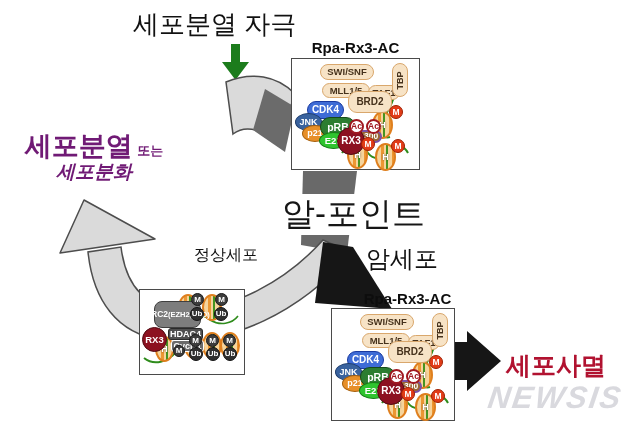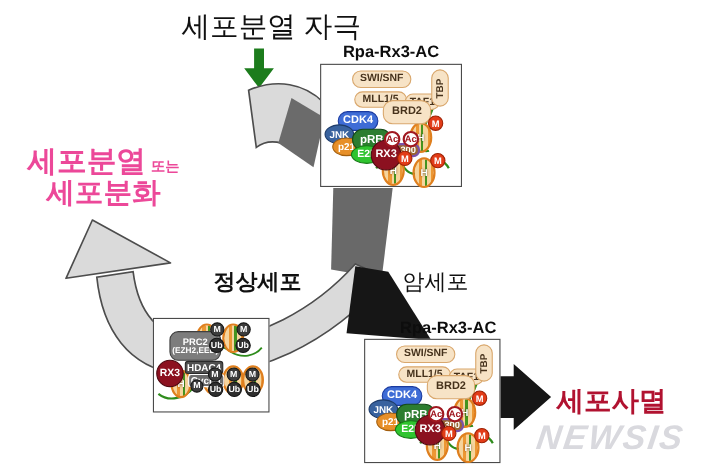--- a/index.html
+++ b/index.html
@@ -17,21 +17,21 @@
        background:repeating-linear-gradient(90deg,#f6d49c 0px,#f6d49c 4px,#ec9733 4px,#ec9733 7px,
                   #f6d49c 7px,#f6d49c 9px,#45941f 9px,#45941f 11px);}
   .nuc span{position:absolute;left:0;right:0;top:50%;transform:translateY(-50%);text-align:center;
             color:#fff;font-weight:700;font-size:9px;text-shadow:0 0 2px rgba(60,30,0,.8);}
   .bM{background:#e23c18;border:1.5px solid #9e2104;border-radius:50%;font-size:8.5px;}
   .bMd{background:#3c3c3c;border:1.5px solid #191919;border-radius:50%;font-size:8px;}
   .bUb{background:#2f2f2f;border:1.5px solid #141414;border-radius:50%;font-size:8px;}
   .bAc{background:#fff;border:2px solid #a01820;color:#a01820;border-radius:50%;font-size:8.5px;}
   .dna{position:absolute;left:0;top:0;z-index:0;}
   .vtext{transform:rotate(-90deg);display:block;}
-  .outcome-left{color:#ec4899;font-weight:700;text-align:center;}
+  .outcome-left{color:#701a75;font-weight:700;text-align:center;}
   .center-label{font-size:33px;color:#161616;background:#fff;padding:2px 6px;}
   .apoptosis{font-weight:700;font-size:25px;color:#b11230;}
   .watermark{font-style:italic;font-weight:700;font-size:31px;color:#d9d9de;
              letter-spacing:2px;transform:skewX(-8deg);z-index:4;}
 </style>
 </head>
 <body>
 
 <div class="stage">
 
@@ -39,33 +39,34 @@
     <polygon points="231,44 240,44 240,62 249,62 235.5,80 222,62 231,62" fill="#1c7c1c"></polygon>
     <path d="M 226,82 C 252,71 277,76 294,93 L 282,148 C 265,129 246,124 233,134 Z" fill="#dadada" stroke="#4d4d4d" stroke-width="1.5"></path>
     <path d="M 265,89 L 295,107 L 285,152 L 253,130 Z" fill="#6b6b6b"></path>
     <path d="M 303,171 L 357,171 L 347,253 L 301,245 Z" fill="#696969"></path>
     <path d="M 352,253 C 300,312 232,346 162,340 C 117,334 93,300 88,252 L 121,247 C 126,287 146,306 176,309 C 232,313 288,279 323,240 Z" fill="#dadada" stroke="#4d4d4d" stroke-width="1.5"></path>
     <path d="M 84,200 L 60,253 L 155,239 Z" stroke-linejoin="round" fill="#dadada" stroke="#4d4d4d" stroke-width="1.5"></path>
     <path d="M 323,242 L 353,247 L 392,309 L 315,303 Z" fill="#161616"></path>
     <path d="M 452,342 L 467,342 L 467,331 L 501,361 L 467,391 L 467,380 L 452,380 Z" fill="#161616"></path>
   </svg>
 
-  <div class="txt" style="left:133px;top:10px;font-size:26px;margin-left:32px;">세포분열 자극</div>
+  <div class="txt" style="left:133px;top:10px;font-size:26px;">세포분열 자극</div>
 
   <div class="txt outcome-left" style="left:10px;top:131px;width:168px;">
     <div>
       <span style="font-size:27px;">세포분열</span>
       <span style="font-size:13px;">또는</span>
     </div>
-    <div style="font-size:26px;">세포분화</div>
+    <div style="font-size:19px;font-style:italic;">세포분화</div>
   </div>
 
+  <div class="txt center-label" style="left:276px;top:194px;">알-포인트</div>
 
-  <div class="txt" style="left:194px;top:246px;font-size:20px;font-weight:bold;">정상세포</div>
-  <div class="txt" style="left:366px;top:246px;font-size:20px;">암세포</div>
+  <div class="txt" style="left:194px;top:246px;font-size:16px;">정상세포</div>
+  <div class="txt" style="left:366px;top:246px;font-size:24px;">암세포</div>
 
   <div class="txt apoptosis" style="left:506px;top:351px;">세포사멸</div>
 
   <div class="txt watermark" style="left:488px;top:381px;">NEWSIS</div>
 
   <div class="boxlabel" style="left:291px;top:39px;width:129px;">Rpa-Rx3-AC</div>
   <div class="cbox" style="left:291px;top:58px;width:129px;height:112px;">
     <svg class="dna" width="129" height="112" viewBox="0 0 129 112">
       <path d="M 108,18 C 102,40 98,52 88,62 C 78,74 92,80 98,78" fill="none" stroke="#2f8c1c" stroke-width="2"></path>
       <path d="M 50,94 C 58,82 70,84 76,94 C 82,102 94,100 98,92 C 102,84 112,86 116,94" fill="none" stroke="#2f8c1c" stroke-width="2"></path>
@@ -142,21 +143,21 @@
       <path d="M 36,30 C 46,22 60,22 70,30 C 80,36 92,34 98,26" fill="none" stroke="#2f8c1c" stroke-width="1.6"></path>
     </svg>
     <div class="nuc" style="left:38px;top:4px;width:20px;height:27px;"></div>
     <div class="nuc" style="left:62px;top:4px;width:20px;height:27px;"></div>
     <div class="nuc" style="left:15px;top:46px;width:19px;height:26px;">
       <span>H</span>
       </div>
     <div class="nuc" style="left:44px;top:42px;width:20px;height:27px;"></div>
     <div class="nuc" style="left:62px;top:42px;width:20px;height:27px;"></div>
     <div class="nuc" style="left:80px;top:42px;width:20px;height:27px;"></div>
-    <div class="blob" style="left:14px;top:11px;width:47px;height:27px;background:#7d7d7d;border:1.5px solid #3f3f3f;border-radius:8px;flex-direction:column;">
+    <div class="blob" style="left:14px;top:11px;width:47px;height:27px;background:#7d7d7d;border:1.5px solid #3f3f3f;border-radius:8px;flex-direction:row;">
       <span style="font-size:8.5px;">PRC2</span>
       <span style="font-size:7.5px;">(EZH2,EED)</span>
     </div>
     <div class="blob" style="left:28px;top:38px;width:35px;height:12px;font-size:9px;background:#4f4f4f;border:1.5px solid #2a2a2a;border-radius:3px;">HDAC4</div>
     <div class="blob" style="left:31px;top:50px;width:33px;height:12px;font-size:9px;background:#6b6b6b;border:1.5px solid #ffffff;border-radius:3px;">CycD1</div>
     <div class="blob ell" style="left:2px;top:37px;width:25px;height:25px;font-size:9.5px;background:#8c1120;border:1.5px solid #4f0a12;">RX3</div>
     <div class="blob bMd" style="left:51px;top:3px;width:13px;height:13px;">M</div>
     <div class="blob bMd" style="left:75px;top:3px;width:13px;height:13px;">M</div>
     <div class="blob bUb" style="left:50px;top:17px;width:14px;height:14px;">Ub</div>
     <div class="blob bUb" style="left:74px;top:17px;width:14px;height:14px;">Ub</div>

